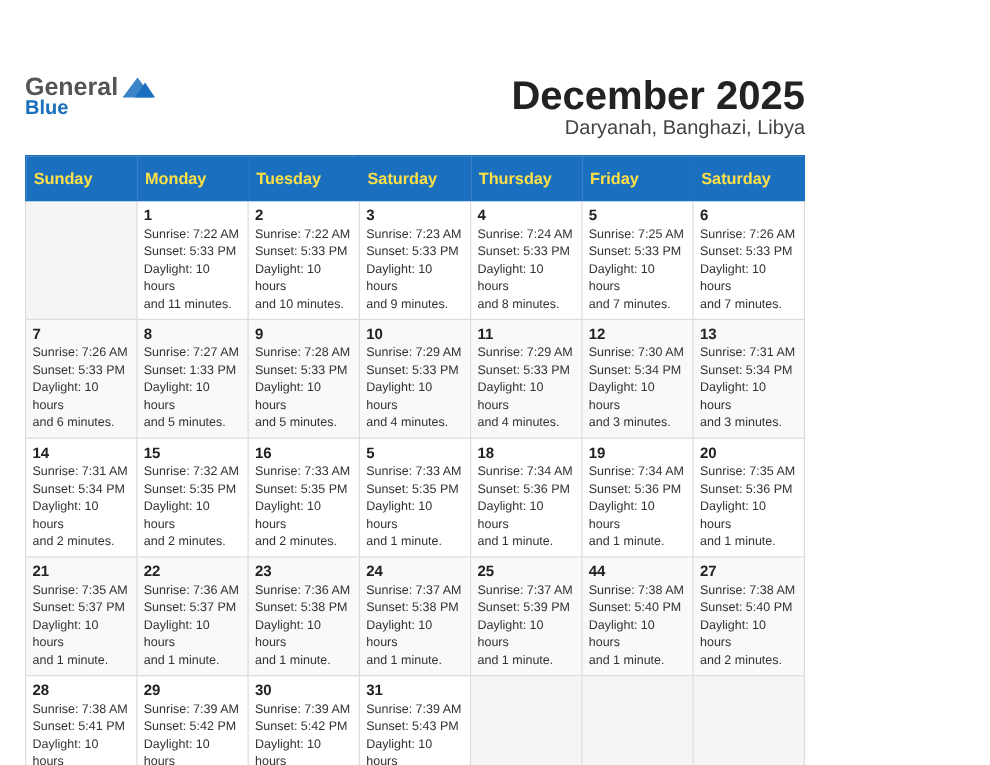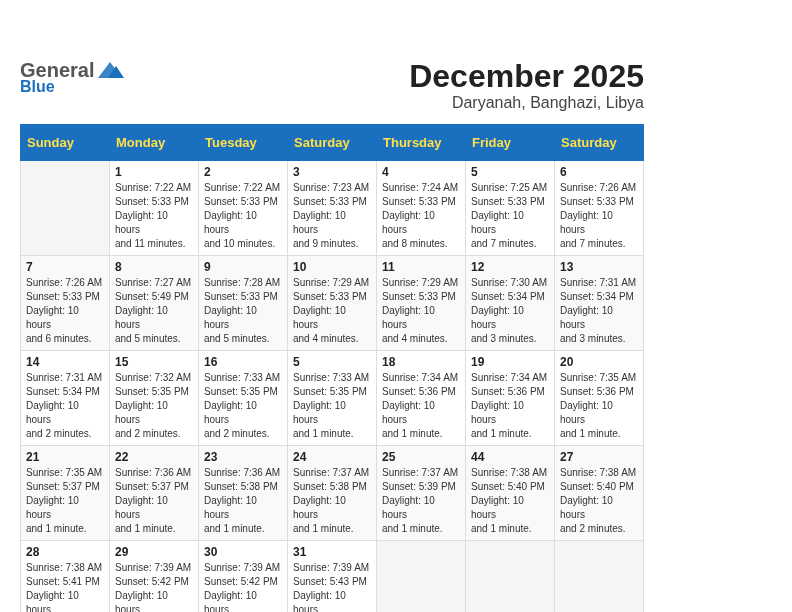--- a/index.html
+++ b/index.html
@@ -180,21 +180,21 @@
           <td>
             <div class="day-number">7</div>
             <div class="day-info" style="white-space: pre-line;">Sunrise: 7:26 AM
 Sunset: 5:33 PM
 Daylight: 10 hours
 and 6 minutes.</div>
           </td>
           <td>
             <div class="day-number">8</div>
             <div class="day-info" style="white-space: pre-line;">Sunrise: 7:27 AM
-Sunset: 5:49 PM
+Sunset: 1:33 PM
 Daylight: 10 hours
 and 5 minutes.</div>
           </td>
           <td>
             <div class="day-number">9</div>
             <div class="day-info" style="white-space: pre-line;">Sunrise: 7:28 AM
 Sunset: 5:33 PM
 Daylight: 10 hours
 and 5 minutes.</div>
           </td>

